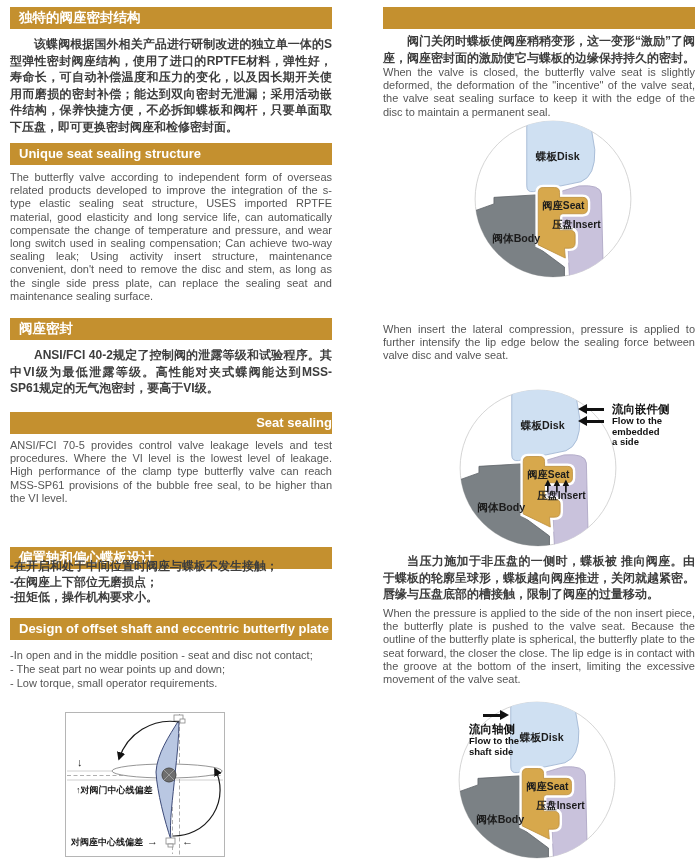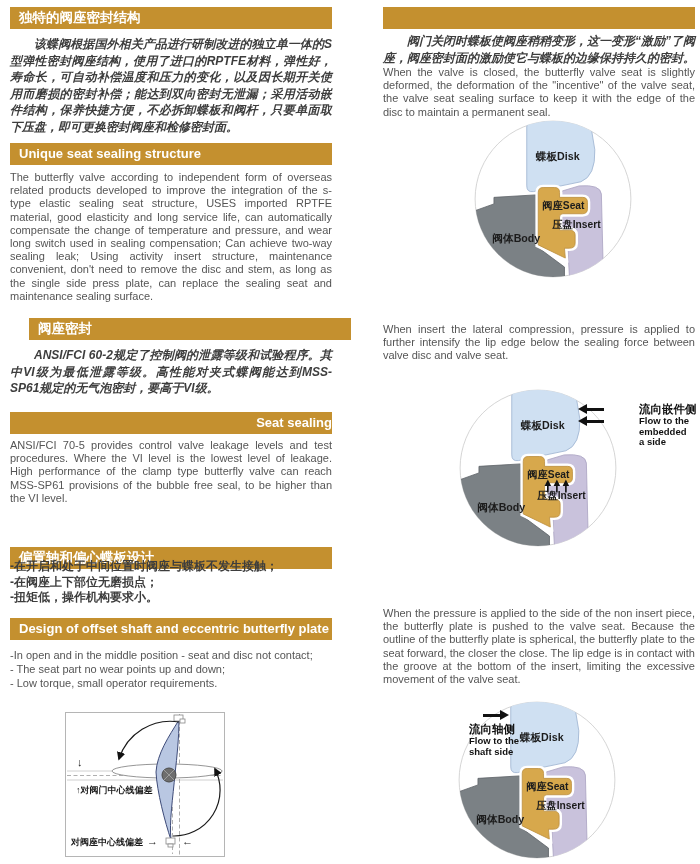--- a/index.html
+++ b/index.html
@@ -7,49 +7,49 @@
         font-family:"Liberation Sans","DejaVu Sans",sans-serif;}
   .col{position:absolute;top:0;}
   .col-left{left:10px;width:322px;height:608px;}
   .col-right{left:383px;width:312px;height:864px;}
   .abs{position:absolute;left:0;}
   .bar{width:100%;height:22px;line-height:22px;background:#c4902f;color:#ffffff;
        box-sizing:border-box;padding-left:9px;font-weight:bold;overflow:hidden;white-space:nowrap;}
   .bar-zh{font-size:13.5px;}
   .bar-en{font-size:13px;}
   .p-zh{font-size:12px;line-height:16.5px;color:#3d3d3d;font-weight:600;text-align:justify;width:100%;}
-  .indent{text-indent:2em;font-style:italic;}
+  .indent{text-indent:2em;}
   .p-en{font-size:11px;line-height:13.2px;color:#555555;text-align:justify;width:100%;}
   .li-zh{font-size:12px;line-height:15.5px;color:#3d3d3d;font-weight:600;}
   .li-en{font-size:11px;line-height:14px;color:#555555;}
   .fig-circle{display:block;}
   .figtext{font-weight:bold;fill:#1c1c1c;}
-  .flow{position:absolute;z-index:3;gap:27px;}
+  .flow{position:absolute;z-index:3;}
   .flow-zh{font-size:11.5px;font-weight:bold;color:#111;line-height:13px;white-space:nowrap;}
   .flow-en{font-size:9.5px;font-weight:bold;color:#111;line-height:10.5px;white-space:nowrap;}
   .harrow{display:block;width:22px;height:3px;background:#111;position:relative;margin:5px 0 9px 0;}
   .harrow.left:before{content:"";position:absolute;left:-9px;top:-4px;width:0;height:0;
       border:5.5px solid transparent;border-right:9px solid #111;}
   .harrow.right:after{content:"";position:absolute;right:-9px;top:-4px;width:0;height:0;
       border:5.5px solid transparent;border-left:9px solid #111;}
 </style>
 </head>
 <body>
 
 <div class="page">
 
   <div class="col col-left">
     <div class="abs bar bar-zh" style="top:7px;">独特的阀座密封结构</div>
     <div class="abs p-zh indent" style="top:36px;">该蝶阀根据国外相关产品进行研制改进的独立单一体的S型弹性密封阀座结构，使用了进口的RPTFE材料，弹性好，寿命长，可自动补偿温度和压力的变化，以及因长期开关使用而磨损的密封补偿；能达到双向密封无泄漏；采用活动嵌件结构，保养快捷方便，不必拆卸蝶板和阀杆，只要单面取下压盘，即可更换密封阀座和检修密封面。</div>
 
     <div class="abs bar bar-en" style="top:143px;">Unique seat sealing structure</div>
     <div class="abs p-en" style="top:171px;">The butterfly valve according to independent form of overseas related products developed to improve the integration of the s-type elastic sealing seat structure, USES imported RPTFE material, good elasticity and long service life, can automatically compensate the change of temperature and pressure, and wear long switch used in sealing compensation; Can achieve two-way sealing leak; Using activity insert structure, maintenance convenient, don't need to remove the disc and stem, as long as the single side press plate, can replace the sealing seat and maintenance sealing surface.</div>
 
-    <div class="abs bar bar-zh" style="top:318px;margin-left:19px;">阀座密封</div>
-    <div class="abs p-zh indent" style="top:347px;">ANSI/FCI 60-2规定了控制阀的泄露等级和试验程序。其中VI级为最低泄露等级。高性能对夹式蝶阀能达到MSS-SP61规定的无气泡密封，要高于VI级。</div>
+    <div class="abs bar bar-zh" style="top:318px;">阀座密封</div>
+    <div class="abs p-zh indent" style="top:347px;">ANSI/FCI 40-2规定了控制阀的泄露等级和试验程序。其中VI级为最低泄露等级。高性能对夹式蝶阀能达到MSS-SP61规定的无气泡密封，要高于VI级。</div>
 
     <div class="abs bar bar-en" style="top:412px;text-align:right;">Seat sealing</div>
     <div class="abs p-en" style="top:439px;">ANSI/FCI 70-5 provides control valve leakage levels and test procedures. Where the VI level is the lowest level of leakage. High performance of the clamp type butterfly valve can reach MSS-SP61 provisions of the bubble free seal, to be higher than the VI level.</div>
 
     <div class="abs bar bar-zh" style="top:547px;">偏置轴和偏心蝶板设计</div>
     <div class="abs" style="top:559px;width:100%;">
       <div class="li-zh">-在开启和处于中间位置时阀座与蝶板不发生接触；</div>
       <div class="li-zh">-在阀座上下部位无磨损点；</div>
       <div class="li-zh">-扭矩低，操作机构要求小。</div>
     </div>
@@ -149,20 +149,21 @@
         <span class="harrow left"></span>
       </div>
       <div style="margin-left:8px;">
         <div class="flow-zh">流向嵌件侧</div>
         <div class="flow-en">Flow to the</div>
         <div class="flow-en">embedded</div>
         <div class="flow-en">a side</div>
       </div>
     </div>
 
+    <div class="abs p-zh indent" style="top:553px;">当压力施加于非压盘的一侧时，蝶板被 推向阀座。由于蝶板的轮廓呈球形，蝶板越向阀座推进，关闭就越紧密。唇缘与压盘底部的槽接触，限制了阀座的过量移动。</div>
     <div class="abs p-en" style="top:607px;">When the pressure is applied to the side of the non insert piece, the butterfly plate is pushed to the valve seat. Because the outline of the butterfly plate is spherical, the butterfly plate to the seat forward, the closer the close. The lip edge is in contact with the groove at the bottom of the insert, limiting the excessive movement of the valve seat.</div>
 
     <svg class="abs fig-circle" style="top:698px;left:72px;" width="164" height="164" viewBox="0 0 200 200">
       <defs>
           <clipPath id="cp3">
             <circle cx="100" cy="100" r="95"></circle>
           </clipPath>
         </defs>
       <circle cx="100" cy="100" r="95" fill="#fff" stroke="#cccccc"></circle>
       <g clip-path="url(#cp3)">

